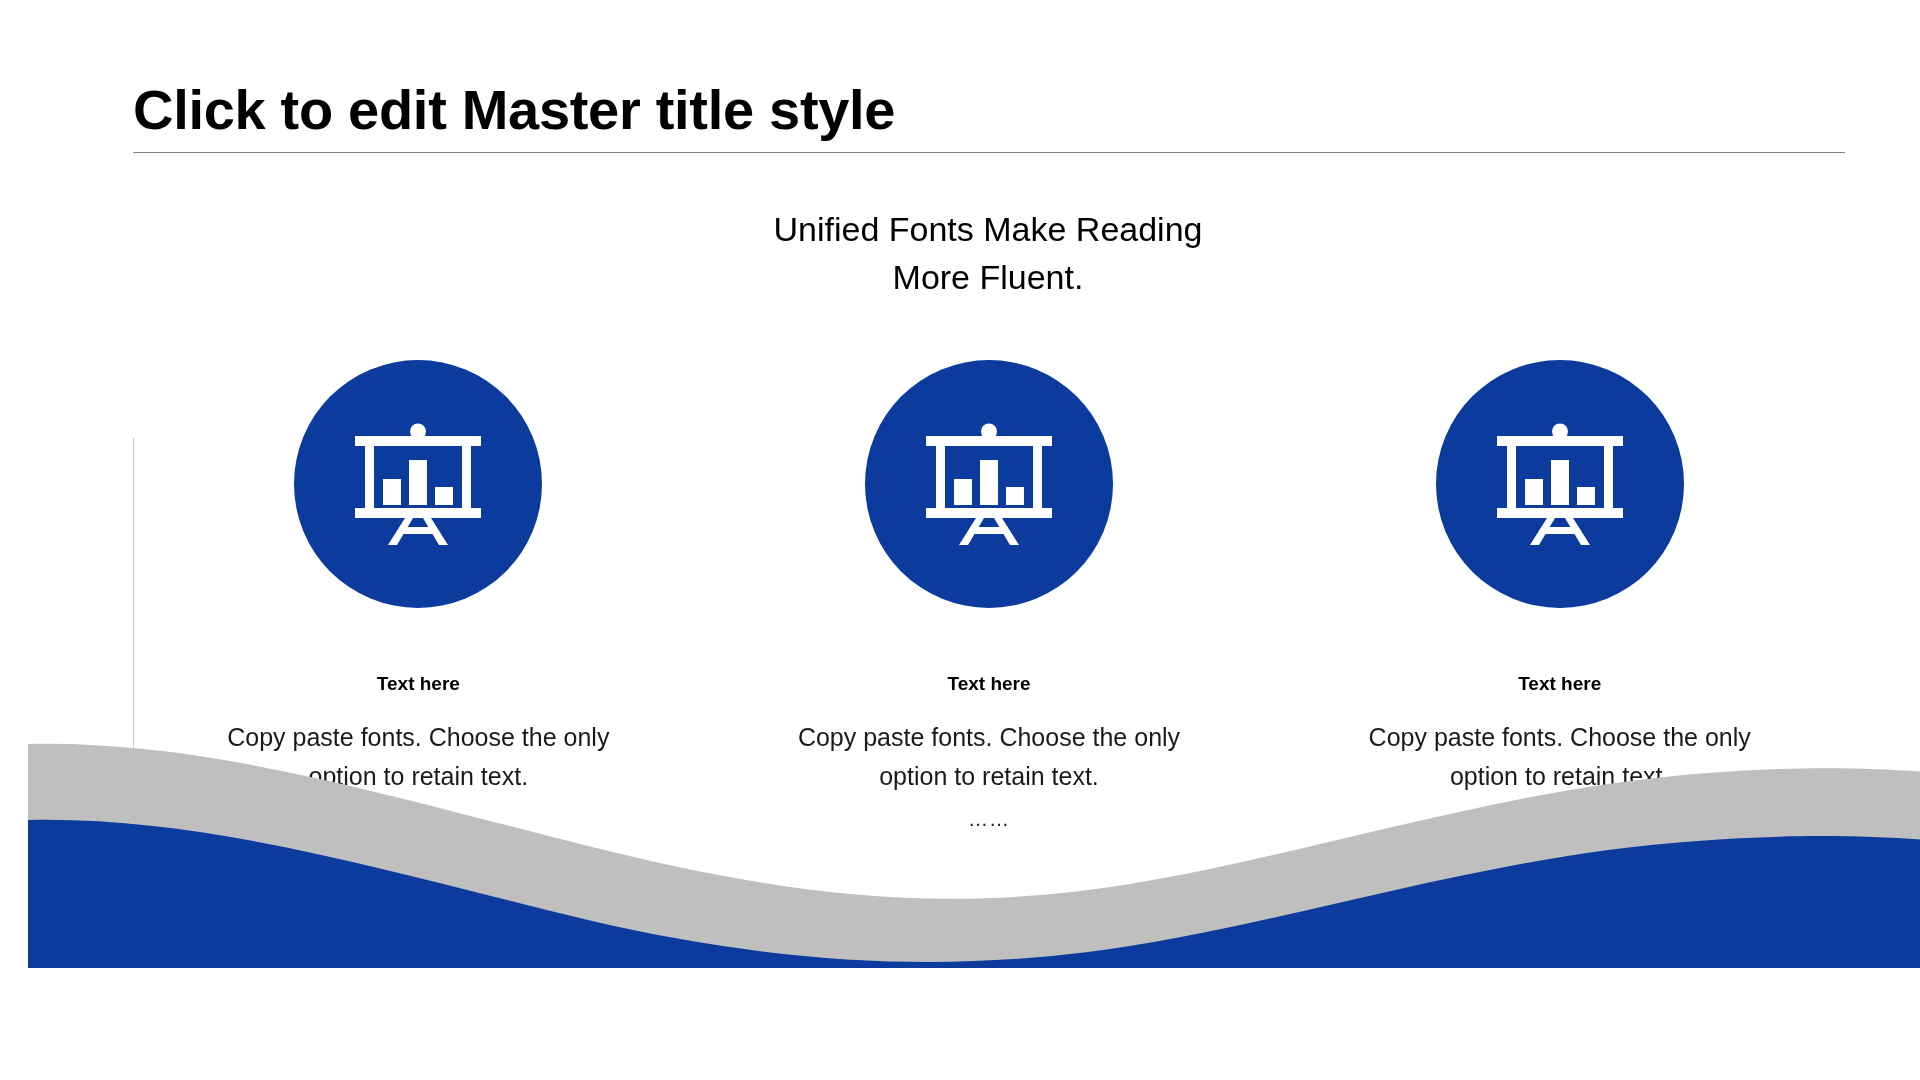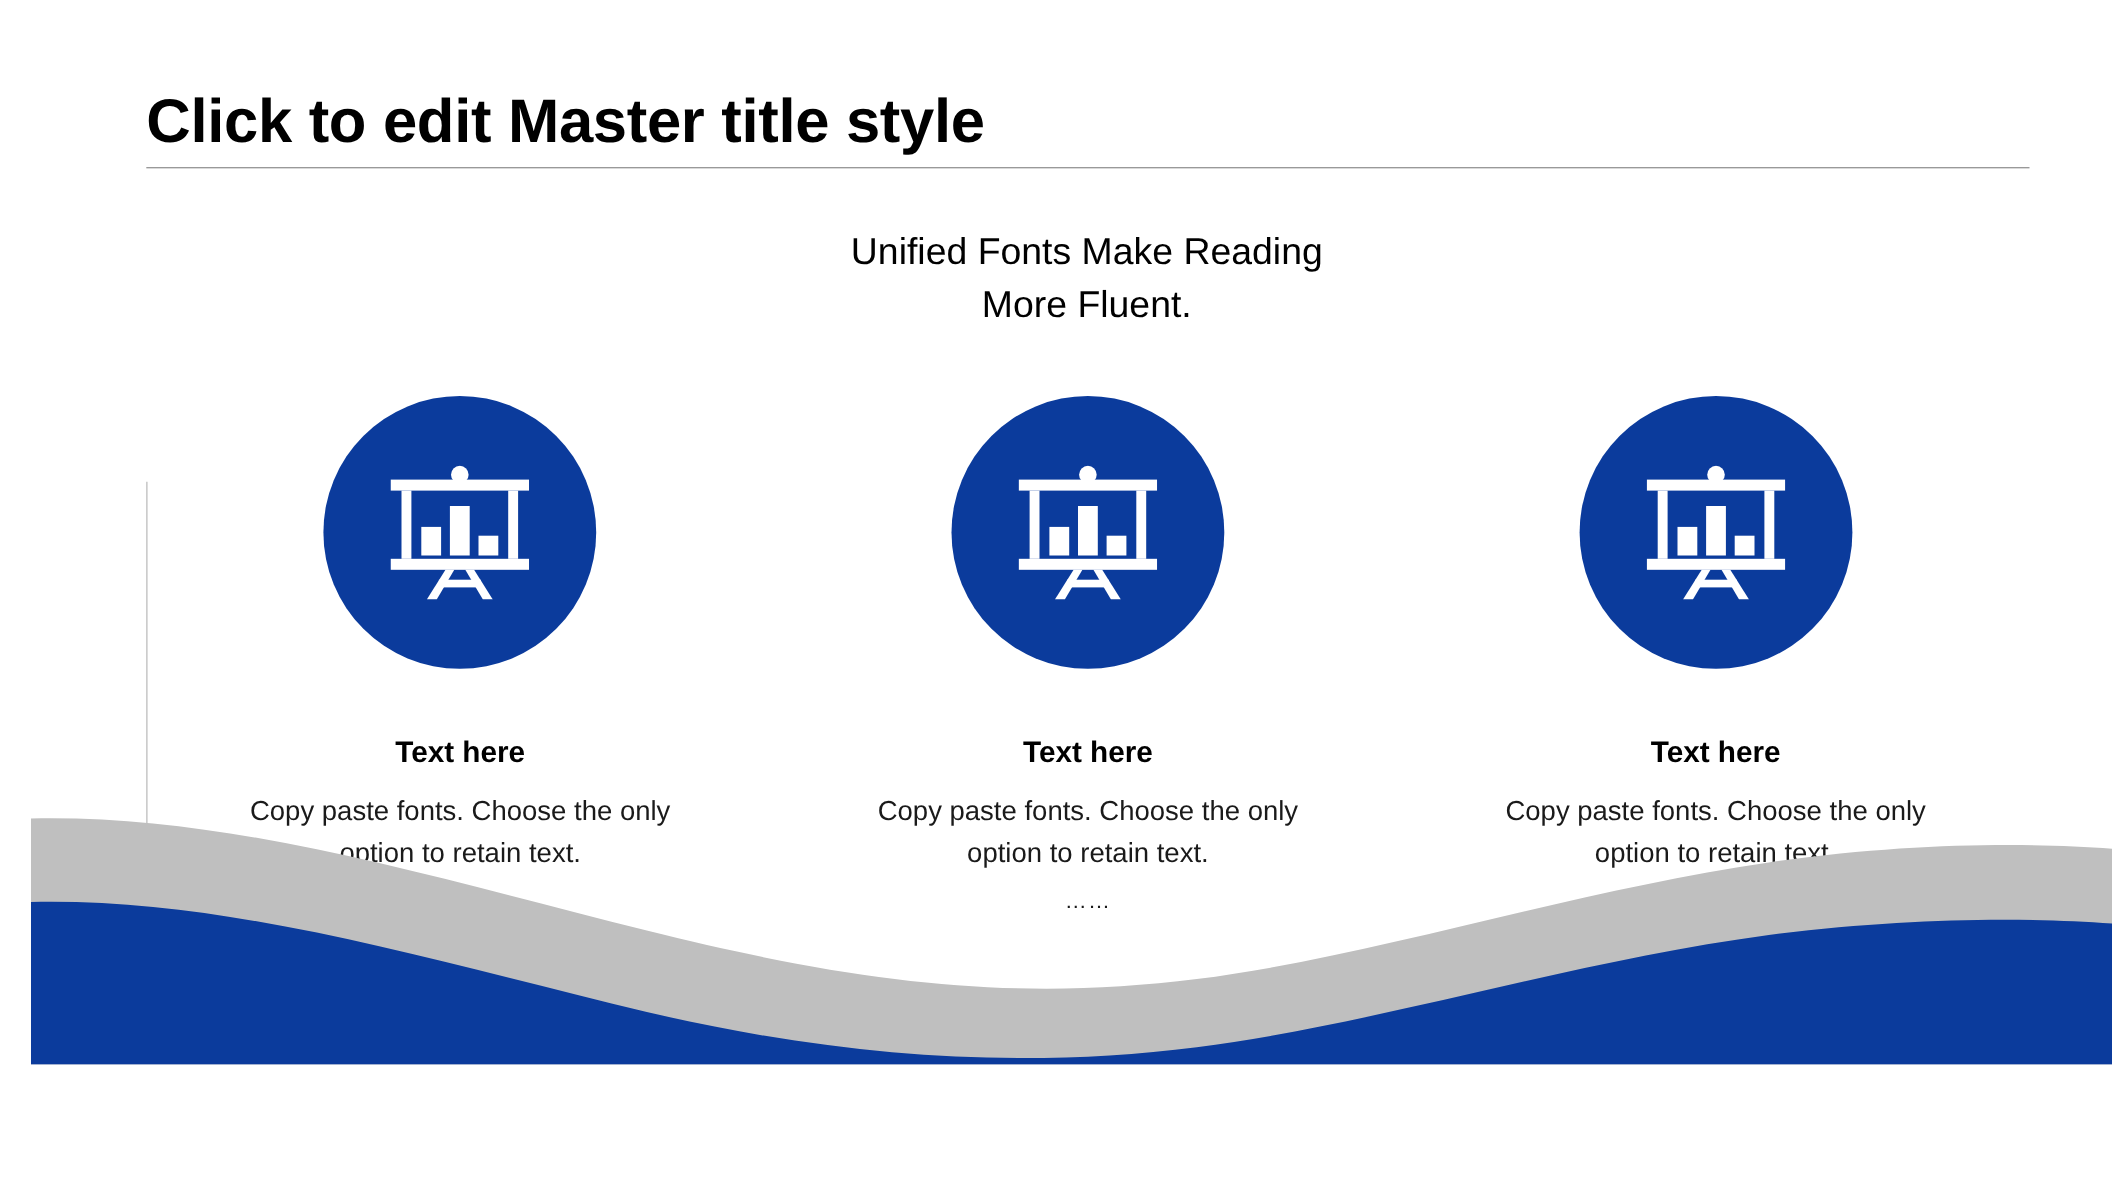--- a/index.html
+++ b/index.html
@@ -96,21 +96,21 @@
     justify-content: center;
   }
   .icon-circle svg {
     width: 126px;
     height: 122px;
     display: block;
   }
 
   .col-heading {
     margin-top: 60px;
-    font-size: 27px;
+    font-size: 19px;
     font-weight: bold;
     color: #000000;
     line-height: 32px;
     text-align: center;
   }
   .col-body {
     margin-top: 18px;
     width: 430px;
     font-size: 25px;
     font-weight: normal;

